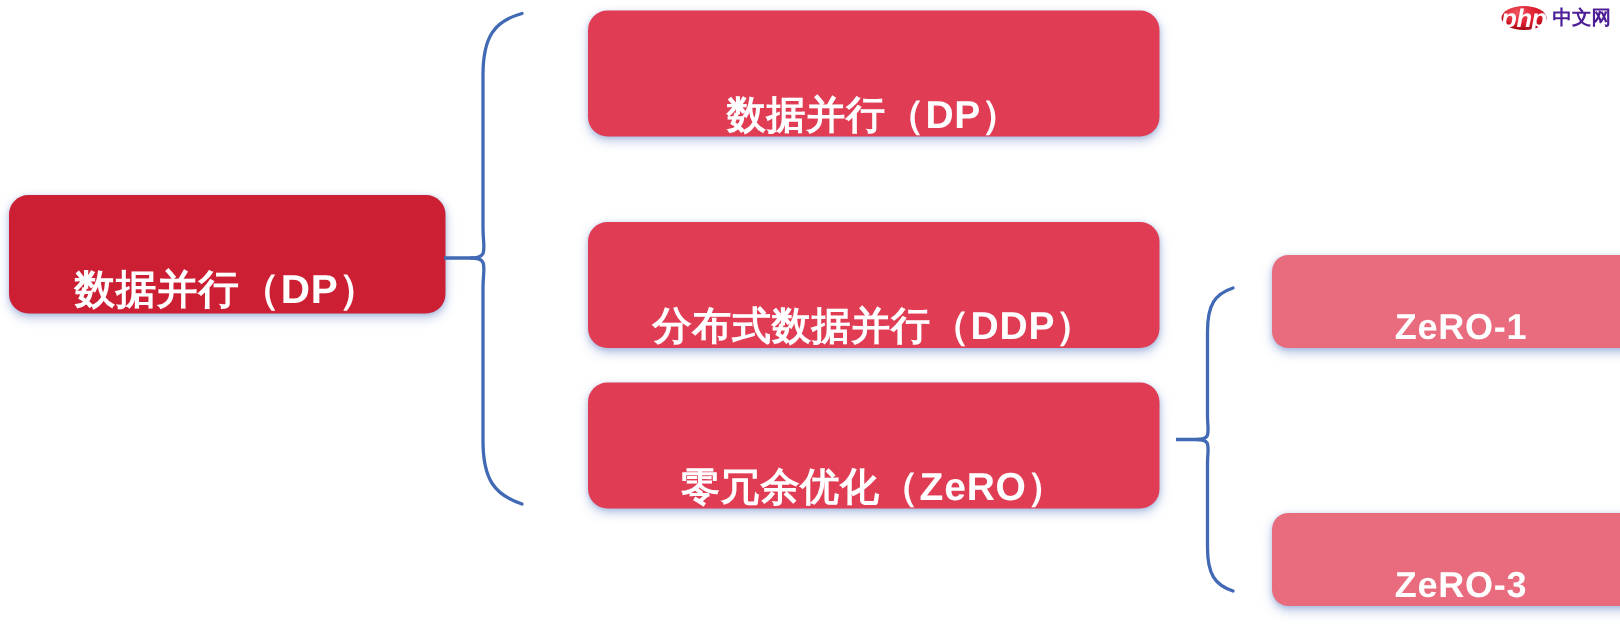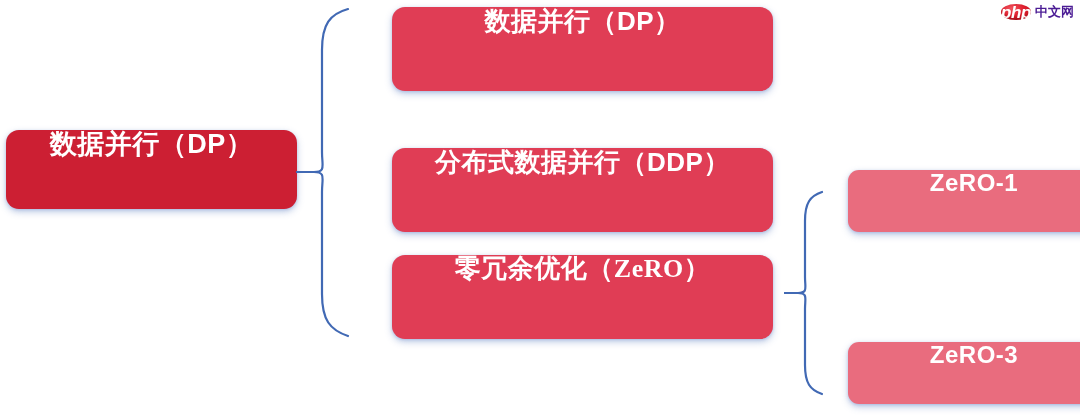--- a/index.html
+++ b/index.html
@@ -15,21 +15,21 @@
     width: 1080px;
     height: 417px;
     background: #ffffff;
     overflow: hidden;
   }
 
   
   .node {
     position: absolute;
     display: flex;
-    align-items: flex-start;
+    align-items: flex-end;
     justify-content: center;
     border-radius: 13px;
     color: #ffffff;
     font-weight: bold;
     text-align: center;
     letter-spacing: 0.5px;
     box-shadow: 0 3px 7px rgba(110,140,200,0.45),
                 0 1px 3px rgba(120,150,210,0.35);
     box-sizing: border-box;
     line-height: 1.1;
@@ -48,21 +48,21 @@
   
   .node--branch {
     left: 392px;
     width: 381px;
     height: 84px;
     background: #e03d55;
     font-size: 26px;
   }
   .node--branch.b1 { top: 7px; }
   .node--branch.b2 { top: 131px; margin-top: 17px; }
-  .node--branch.b3 { top: 255px; font-family: Liberation Serif, serif; }
+  .node--branch.b3 { top: 255px; }
 
   
   .node--leaf {
     left: 848px;
     width: 252px;
     height: 62px;
     background: #e96c7e;
     font-size: 24px;
     border-radius: 11px;
   }

